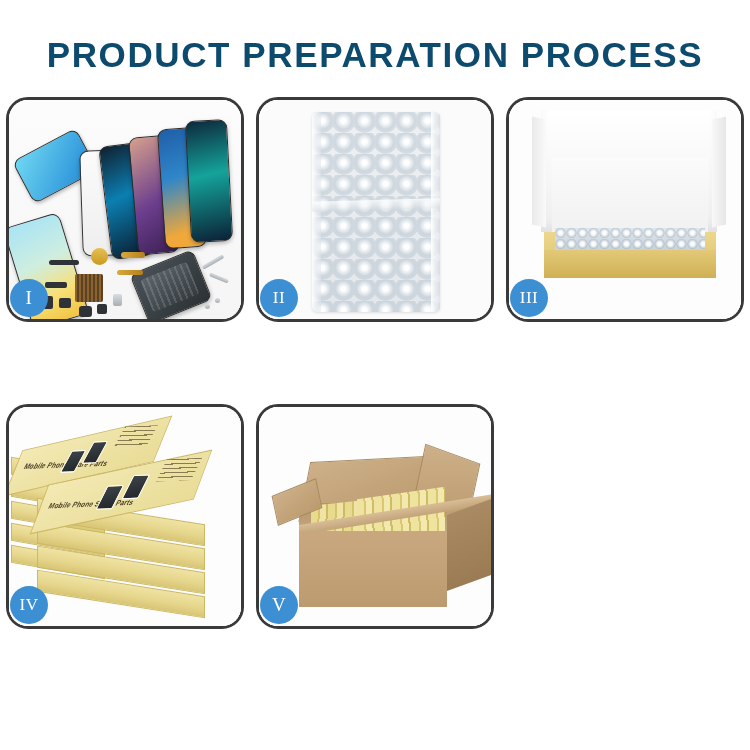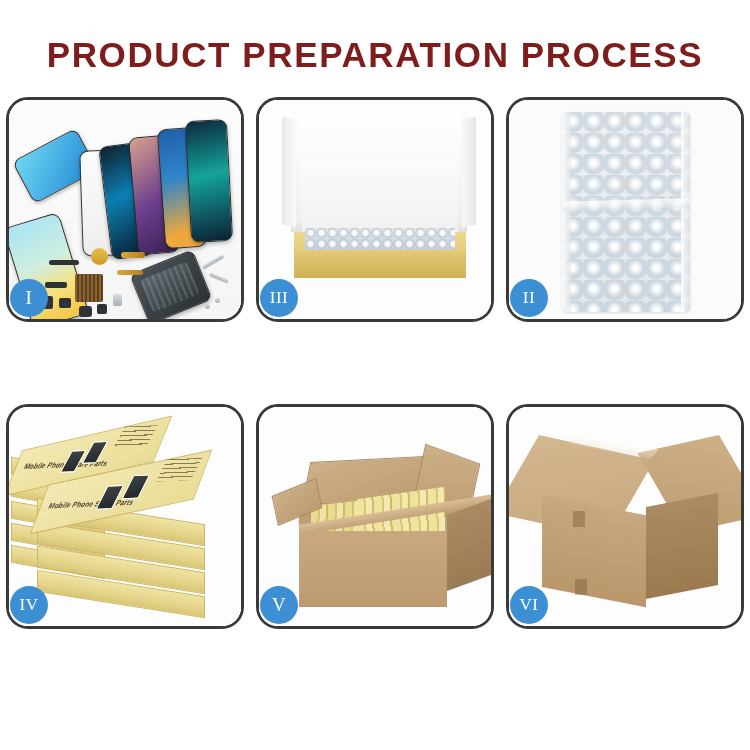--- a/index.html
+++ b/index.html
@@ -19,21 +19,21 @@
   .header {
     width: 750px;
     padding-top: 36px;
     text-align: center;
   }
   .page-title {
     font-family: "Liberation Sans", sans-serif;
     font-size: 35px;
     font-weight: 700;
     letter-spacing: 1.6px;
-    color: #7f1d1d;
+    color: #0c4a6e;
     line-height: 1.1;
     margin: 0;
     white-space: nowrap;
   }
   .page-subtitle {
     font-family: "Liberation Sans", sans-serif;
     font-size: 14.5px;
     font-weight: 400;
     color: #1a1a1a;
     letter-spacing: 0.15px;
@@ -346,40 +346,40 @@
         <div class="part silver round" style="left:206px;top:198px;width:5px;height:5px;"></div>
         <div class="part silver" style="left:192px;top:160px;width:24px;height:4px;border-radius:2px;transform:rotate(-30deg);"></div>
         <div class="part silver" style="left:200px;top:176px;width:20px;height:4px;border-radius:2px;transform:rotate(22deg);"></div>
       </div>
       <div class="badge">I</div>
     </div>
   </div>
 
   <div class="step-panel">
     <div class="panel-inner">
+      <div class="scene-bubble">
+        <div class="bubble-sheet">
+          <div class="bubble-edge-l"></div>
+          <div class="bubble-edge-r"></div>
+        </div>
+      </div>
+      <div class="badge wide">II</div>
+    </div>
+  </div>
+
+  <div class="step-panel">
+    <div class="panel-inner">
       <div class="scene-boxopen">
         <div class="lid-white"></div>
         <div class="foam"></div>
         <div class="box-kraft-body"></div>
         <div class="box-inner-bubble"></div>
         <div class="box-kraft-front"></div>
       </div>
       <div class="badge wide">III</div>
-    </div>
-  </div>
-
-  <div class="step-panel">
-    <div class="panel-inner">
-      <div class="scene-bubble">
-        <div class="bubble-sheet">
-          <div class="bubble-edge-l"></div>
-          <div class="bubble-edge-r"></div>
-        </div>
-      </div>
-      <div class="badge wide">II</div>
     </div>
   </div>
 
   <div class="step-panel">
     <div class="panel-inner">
       <div class="scene-stack">
 
         <div class="stack-box" style="left:2px;top:58px;width:92px;height:16px;transform:skewY(10deg);"></div>
         <div class="stack-box" style="left:2px;top:80px;width:92px;height:16px;transform:skewY(10deg);"></div>
         <div class="stack-box" style="left:2px;top:102px;width:92px;height:16px;transform:skewY(10deg);"></div>
@@ -419,28 +419,14 @@
         <div class="yellow-rods2"></div>
         <div class="carton-top-rim"></div>
         <div class="flap flap-left"></div>
         <div class="carton-front"></div>
         <div class="carton-rside"></div>
       </div>
       <div class="badge">V</div>
     </div>
   </div>
 
-  <div class="step-panel">
-    <div class="panel-inner">
-      <div class="scene-sealed">
-        <div class="sealed-top"></div>
-        <div class="sealed-top2"></div>
-        <div class="tape"></div>
-        <div class="sealed-left"></div>
-        <div class="sealed-right"></div>
-        <div class="seam" style="left:64px;top:104px;width:12px;height:16px;"></div>
-        <div class="seam" style="left:66px;top:172px;width:12px;height:16px;"></div>
-      </div>
-      <div class="badge wide">VI</div>
-    </div>
-  </div>
 
 </div>
 
 </body></html>

